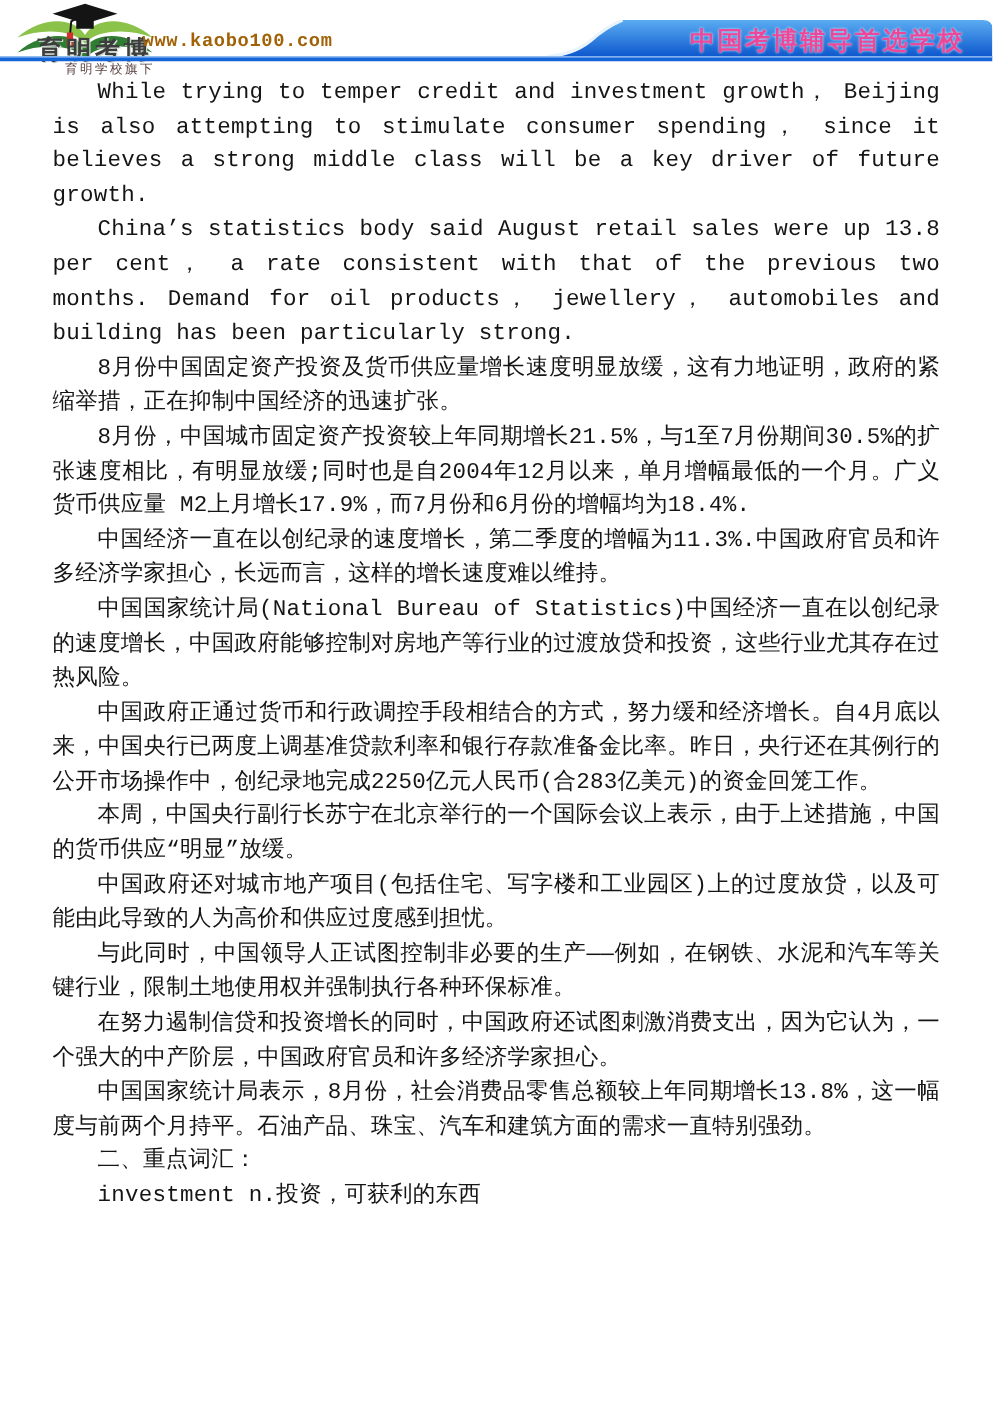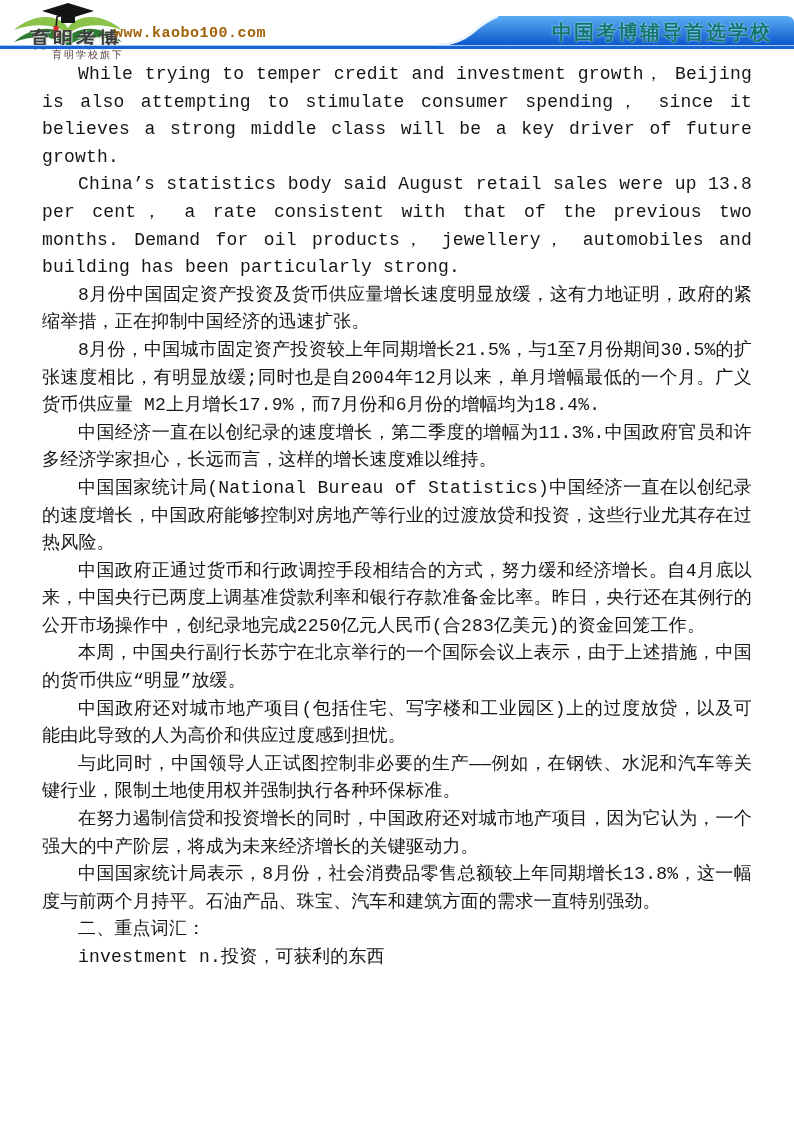--- a/index.html
+++ b/index.html
@@ -67,21 +67,21 @@
     position: absolute;
     right: 0; bottom: 3px;
     width: 356px; height: 30px;
   }
   .banner svg { position: absolute; left: 0; top: 0; }
   .banner-text {
     position: absolute;
     right: 22px; top: 3px;
     font-size: 20px;
     font-weight: bold;
-    color: #0f766e;
+    color: #ec4899;
     letter-spacing: 2px;
     white-space: nowrap;
     font-family: Liberation Sans, sans-serif;
     text-shadow: 0 0 2px #d8f5ff;
   }
   
   .main {
     padding: 12px 42px 0 42px;
   }
   .main p {
@@ -140,17 +140,17 @@
   <p>While trying to temper credit and investment growth， Beijing is also attempting to stimulate consumer spending， since it believes a strong middle class will be a key driver of future growth.</p>
   <p>China’s statistics body said August retail sales were up 13.8 per cent， a rate consistent with that of the previous two months. Demand for oil products， jewellery， automobiles and building has been particularly strong.</p>
   <p>8月份中国固定资产投资及货币供应量增长速度明显放缓，这有力地证明，政府的紧缩举措，正在抑制中国经济的迅速扩张。</p>
   <p>8月份，中国城市固定资产投资较上年同期增长21.5%，与1至7月份期间30.5%的扩张速度相比，有明显放缓;同时也是自2004年12月以来，单月增幅最低的一个月。广义货币供应量 M2上月增长17.9%，而7月份和6月份的增幅均为18.4%.</p>
   <p>中国经济一直在以创纪录的速度增长，第二季度的增幅为11.3%.中国政府官员和许多经济学家担心，长远而言，这样的增长速度难以维持。</p>
   <p>中国国家统计局(National Bureau of Statistics)中国经济一直在以创纪录的速度增长，中国政府能够控制对房地产等行业的过渡放贷和投资，这些行业尤其存在过热风险。</p>
   <p>中国政府正通过货币和行政调控手段相结合的方式，努力缓和经济增长。自4月底以来，中国央行已两度上调基准贷款利率和银行存款准备金比率。昨日，央行还在其例行的公开市场操作中，创纪录地完成2250亿元人民币(合283亿美元)的资金回笼工作。</p>
   <p>本周，中国央行副行长苏宁在北京举行的一个国际会议上表示，由于上述措施，中国的货币供应“明显”放缓。</p>
   <p>中国政府还对城市地产项目(包括住宅、写字楼和工业园区)上的过度放贷，以及可能由此导致的人为高价和供应过度感到担忧。</p>
   <p>与此同时，中国领导人正试图控制非必要的生产——例如，在钢铁、水泥和汽车等关键行业，限制土地使用权并强制执行各种环保标准。</p>
-  <p>在努力遏制信贷和投资增长的同时，中国政府还对城市地产项目，因为它认为，一个强大的中产阶层，将成为未来经济增长的关键驱动力。</p>
+  <p>在努力遏制信贷和投资增长的同时，中国政府还试图刺激消费支出，因为它认为，一个强大的中产阶层，中国政府官员和许多经济学家担心。</p>
   <p>中国国家统计局表示，8月份，社会消费品零售总额较上年同期增长13.8%，这一幅度与前两个月持平。石油产品、珠宝、汽车和建筑方面的需求一直特别强劲。</p>
   <p>二、重点词汇：</p>
   <p>investment n.投资，可获利的东西</p>
 </div>
 
 </body></html>

